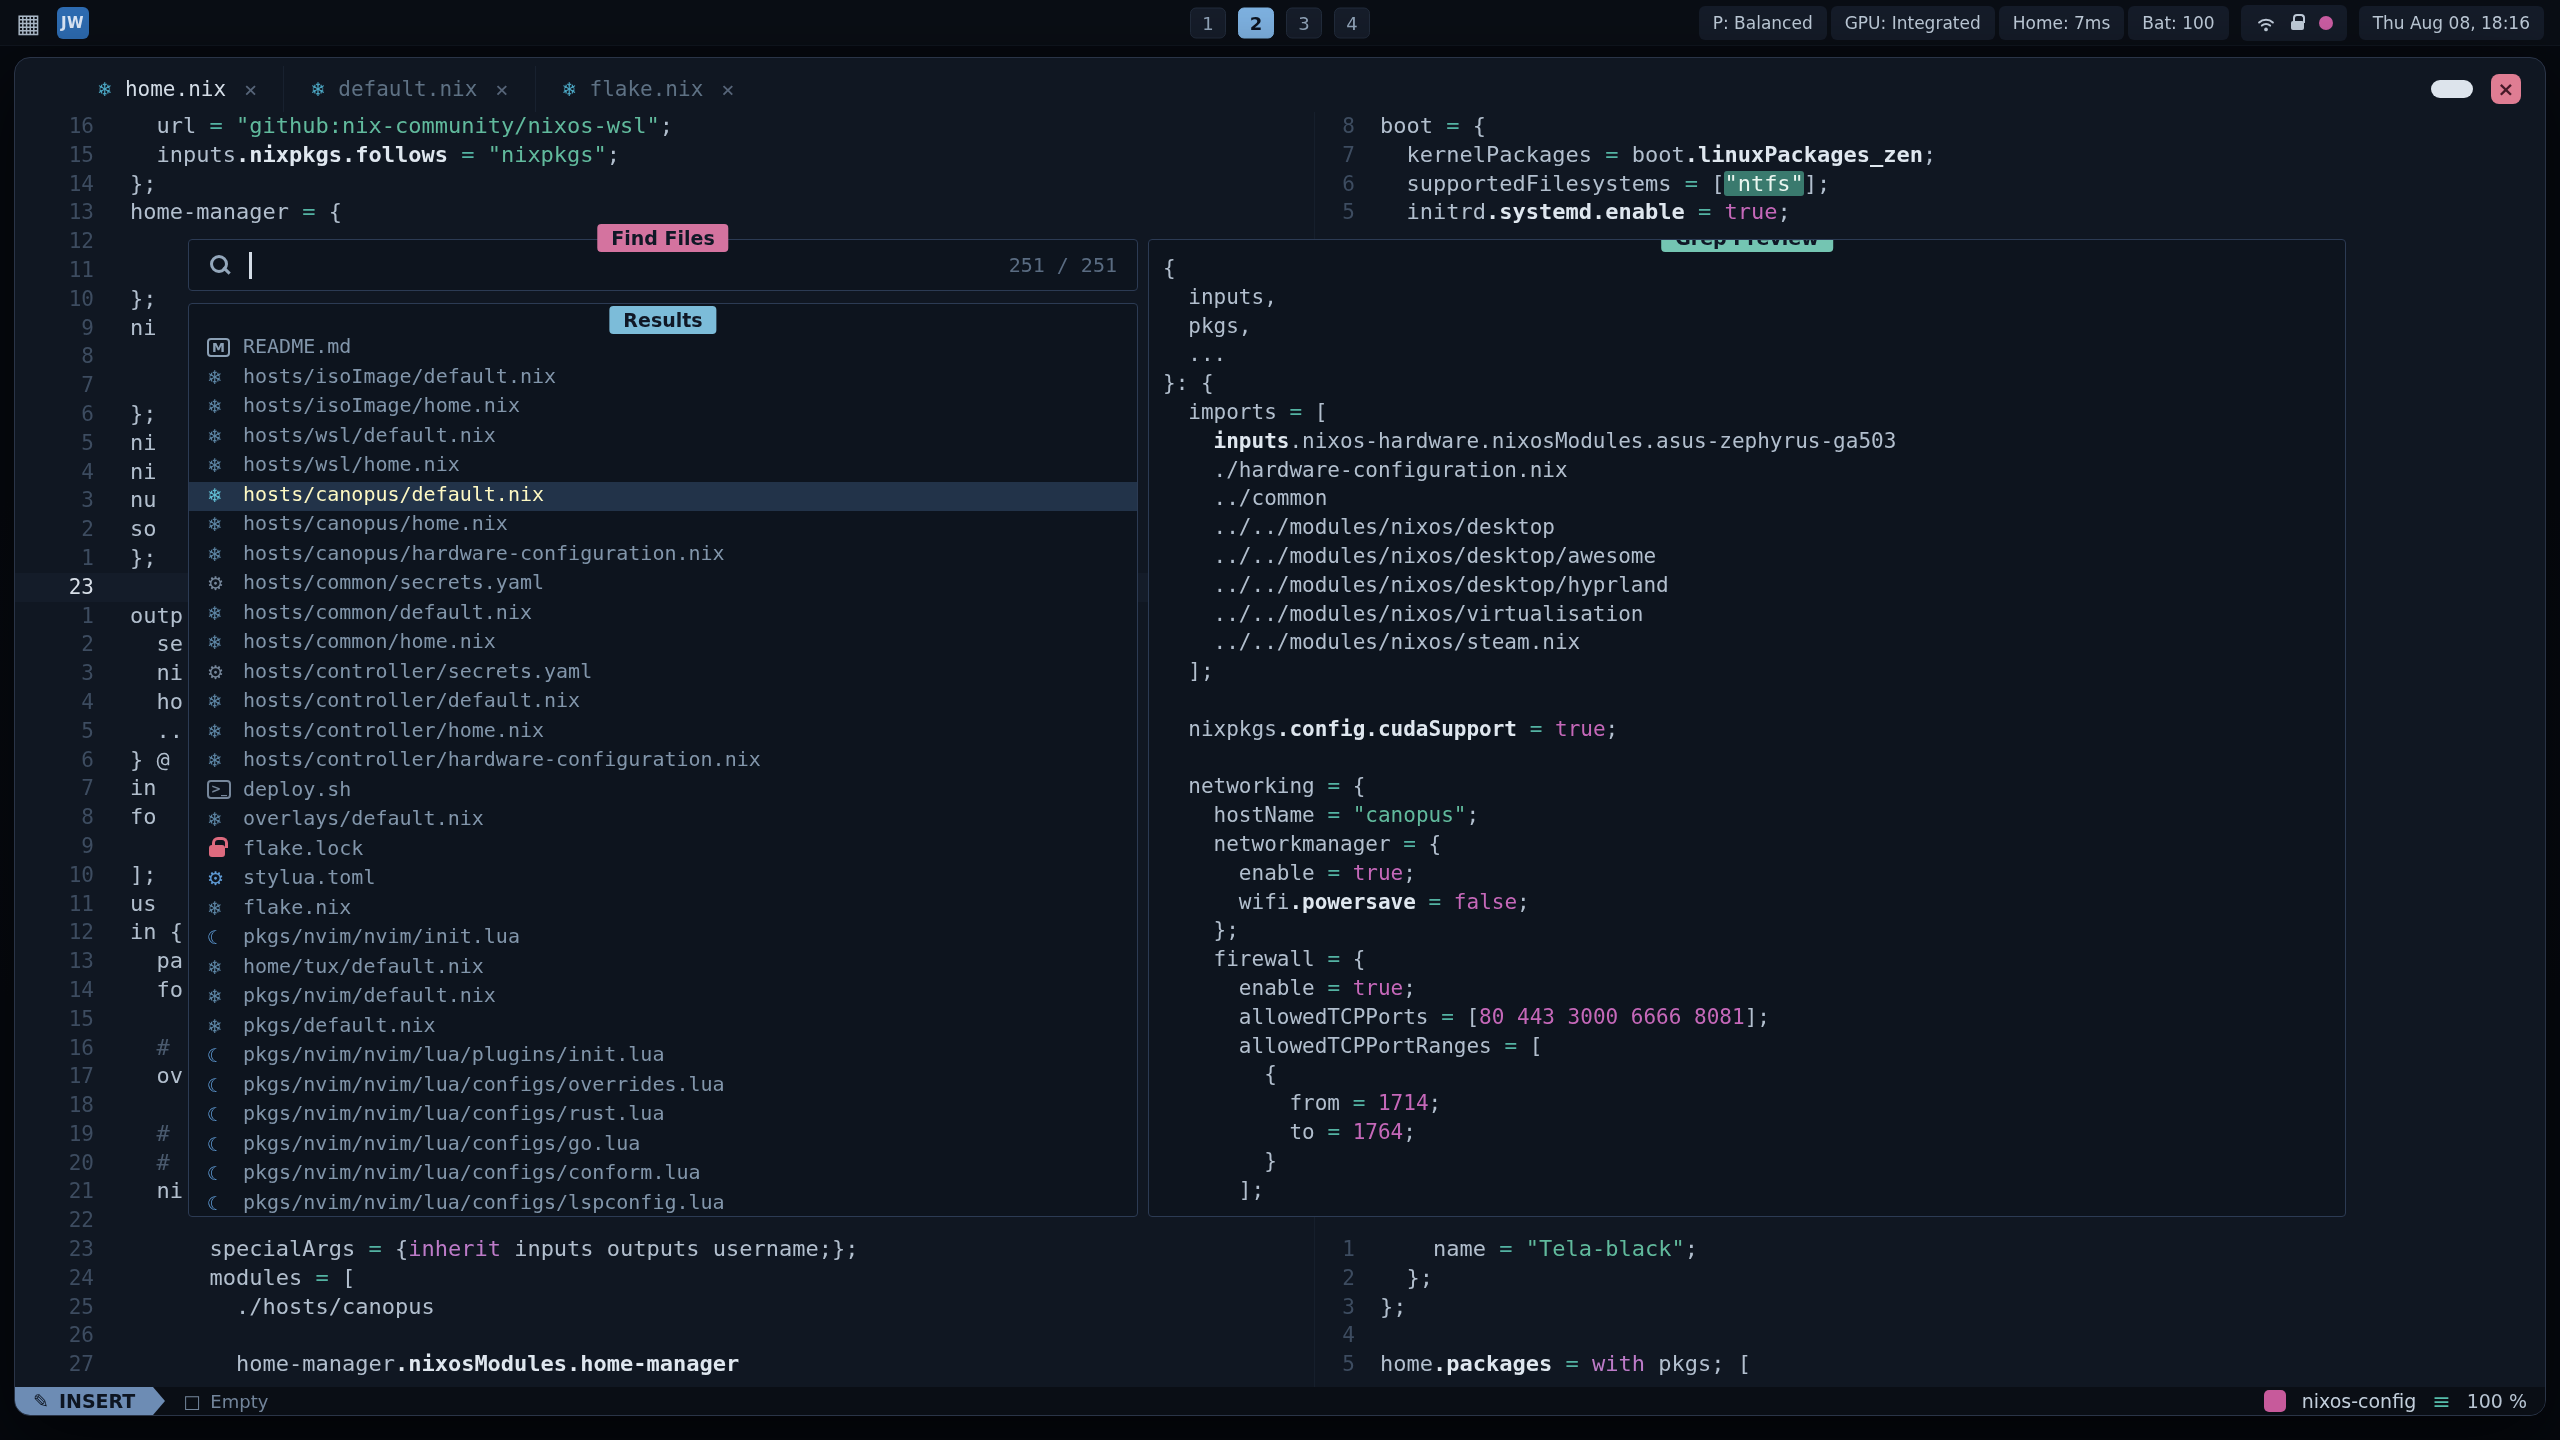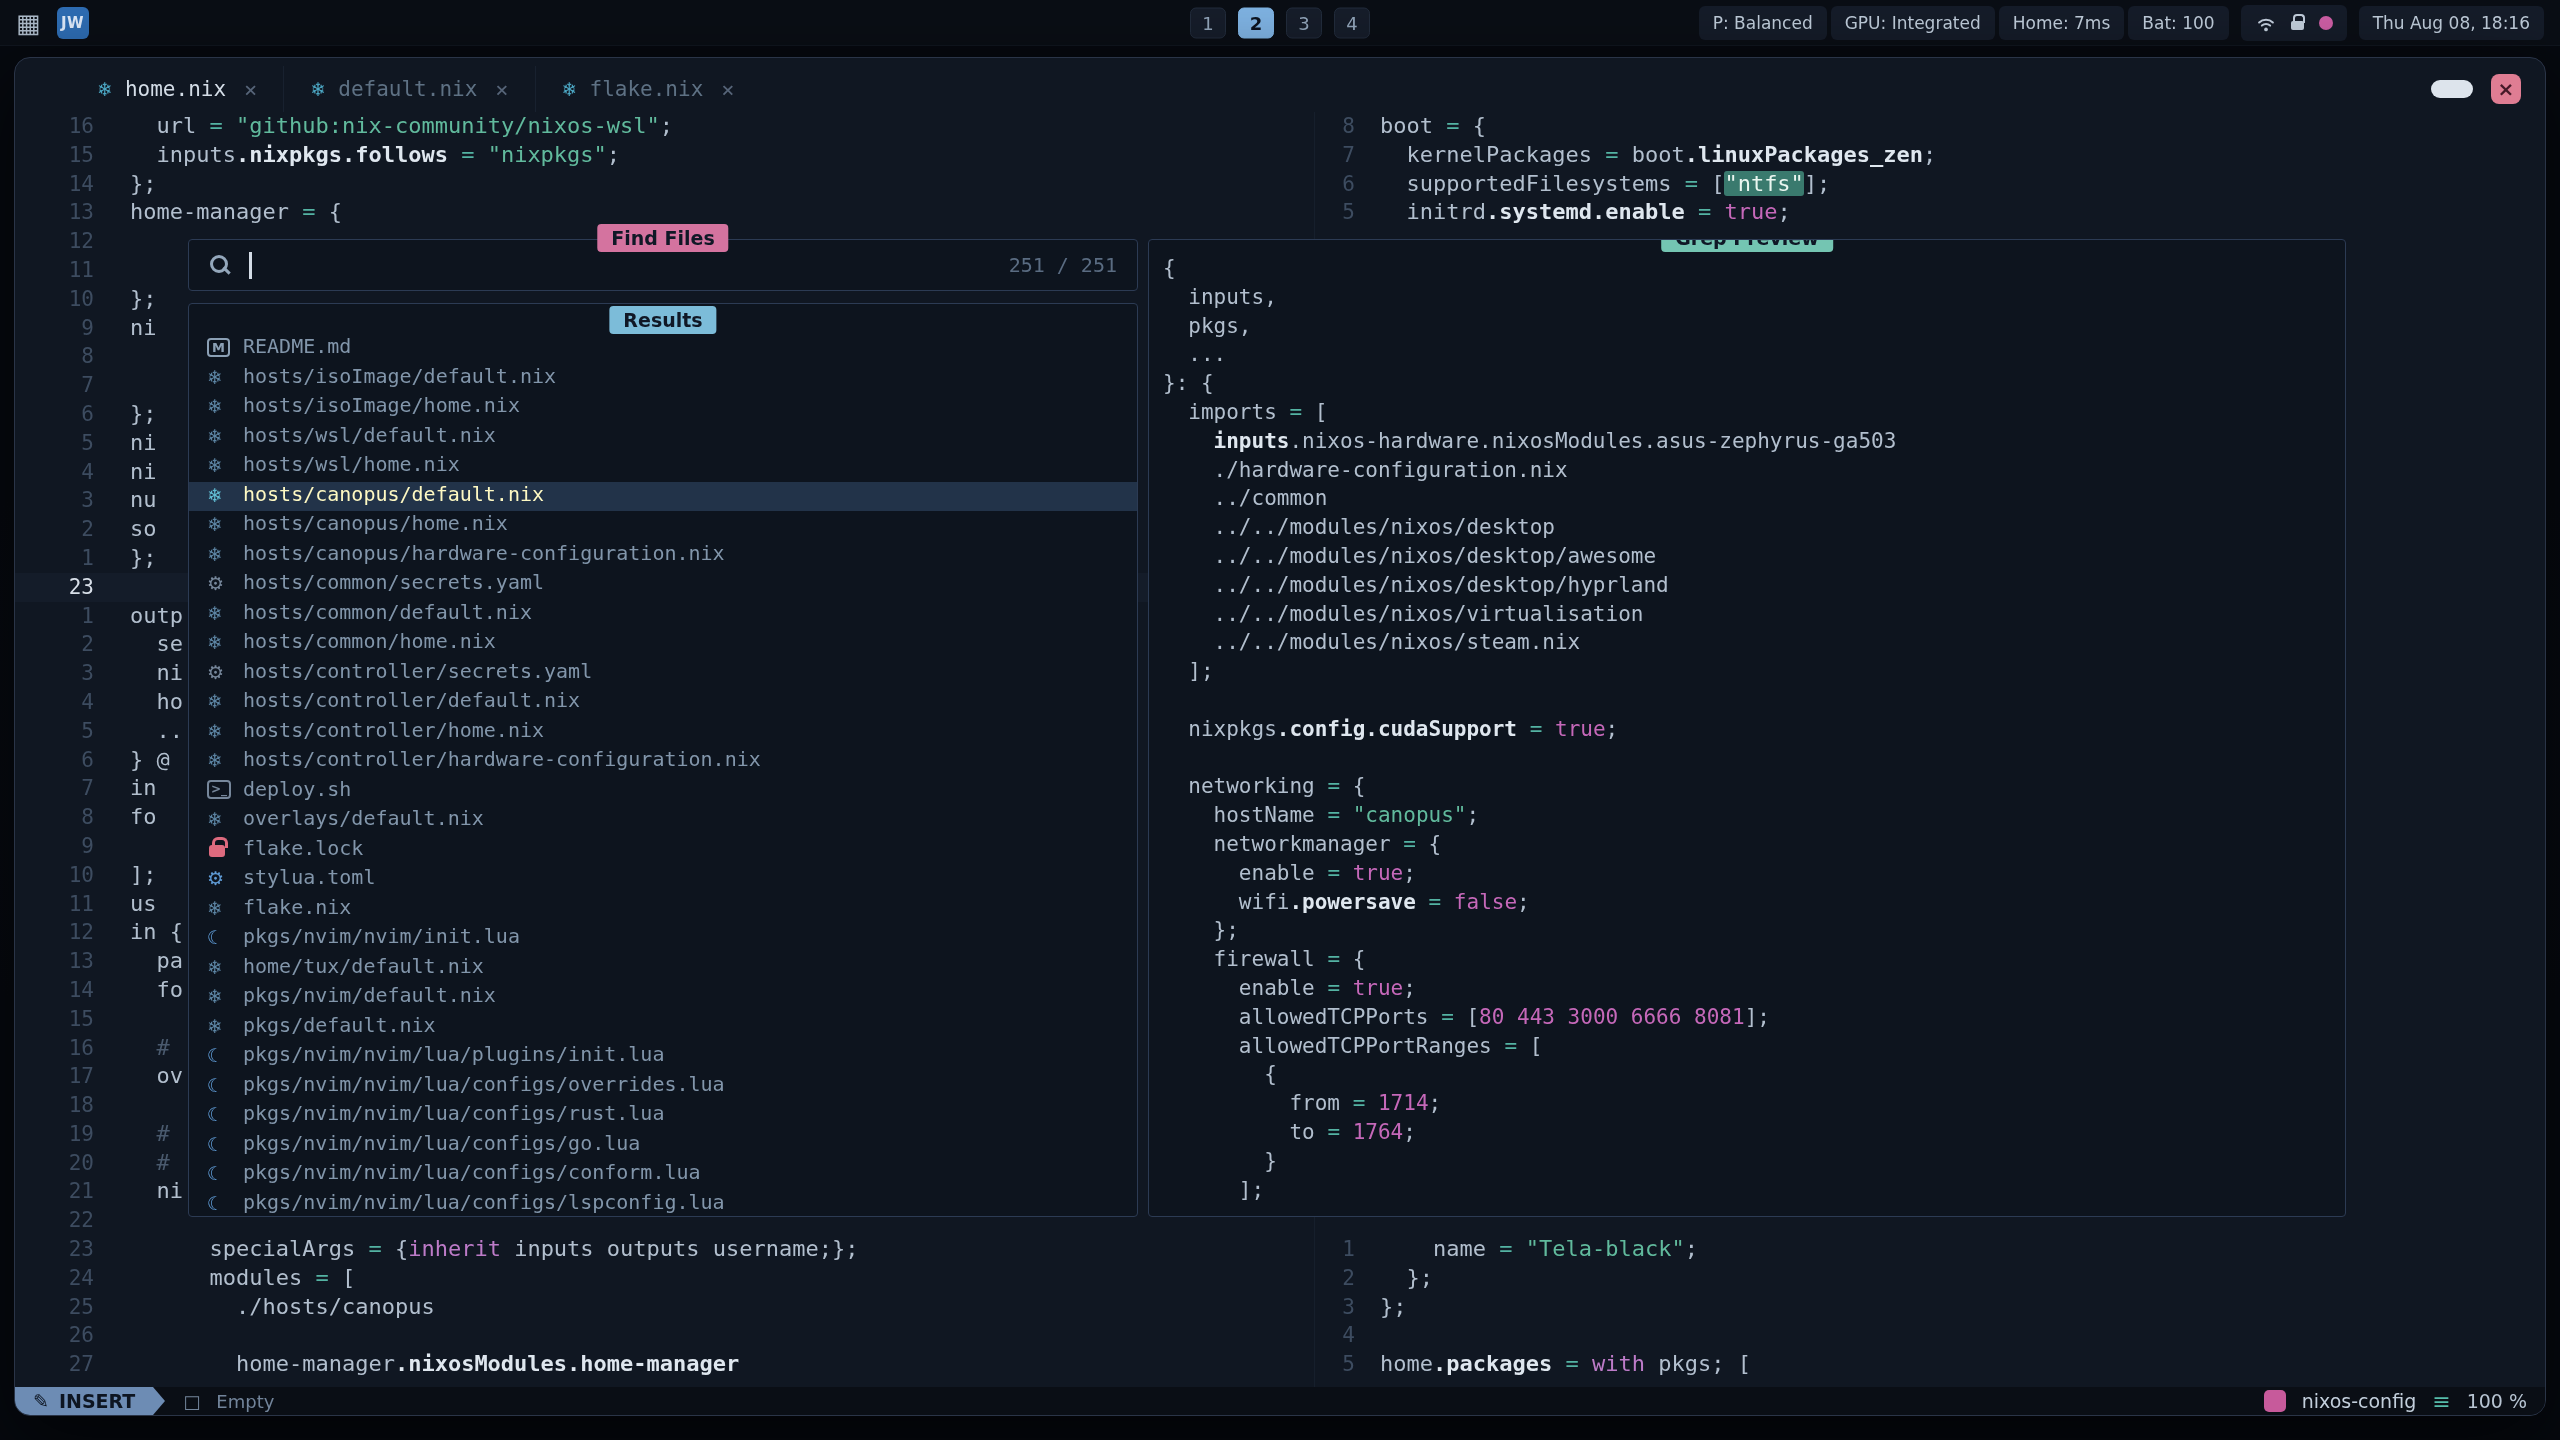--- a/index.html
+++ b/index.html
@@ -85,21 +85,21 @@
   .ic-lock::after{content:"";position:absolute;left:2px;top:9px;width:16px;height:12px;background:#dd6a7e;border-radius:3px}
 
   .preview{left:1133px;top:127px;width:1198px;height:978px;padding:14px 0 0 14px;overflow:hidden}
   .preview .cl{font-size:21px}
 
   
   .statusline{height:28px;flex:0 0 auto;background:#0a0e15;display:flex;align-items:center;font-size:19px}
   .mode-seg{display:flex;align-items:center;gap:10px;background:#6d8cb4;color:#0d1521;font-weight:bold;height:100%;padding:0 18px}
   .pencil-ic::before{content:"\270E";font-weight:normal}
   .mode-arrow{width:0;height:0;border-top:14px solid transparent;border-bottom:14px solid transparent;border-left:12px solid #6d8cb4}
-  .file-seg{display:flex;align-items:flex-end;gap:16px;color:#72849a;padding:0 18px;font-size:18px}
+  .file-seg{display:flex;align-items:flex-end;gap:10px;color:#72849a;padding:0 18px;font-size:18px}
   .file-ic::before{content:"\25A1"}
   .sl-right{margin-left:auto;display:flex;align-items:center;gap:16px;padding-right:18px}
   .repo-chip{width:22px;height:22px;border-radius:5px;background:#c75a9b}
   .repo-name{color:#c3cfdc}
   .lines-icon{color:#56bdab;font-size:22px}
   .percent{color:#b7c4d2}
 </style>
 </head>
 <body>
 

